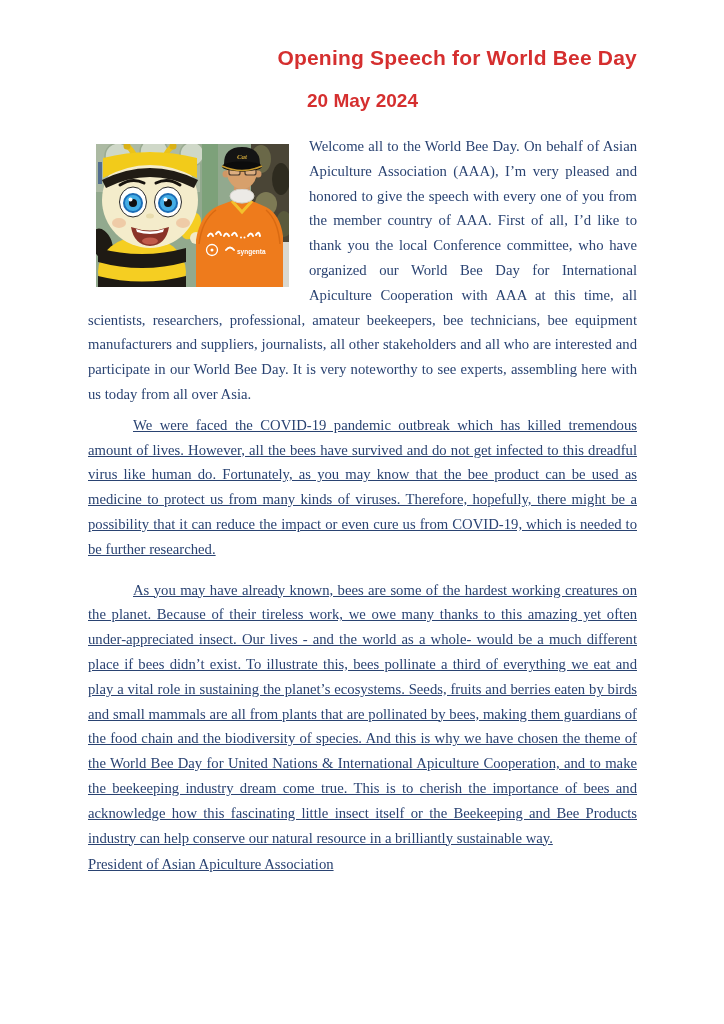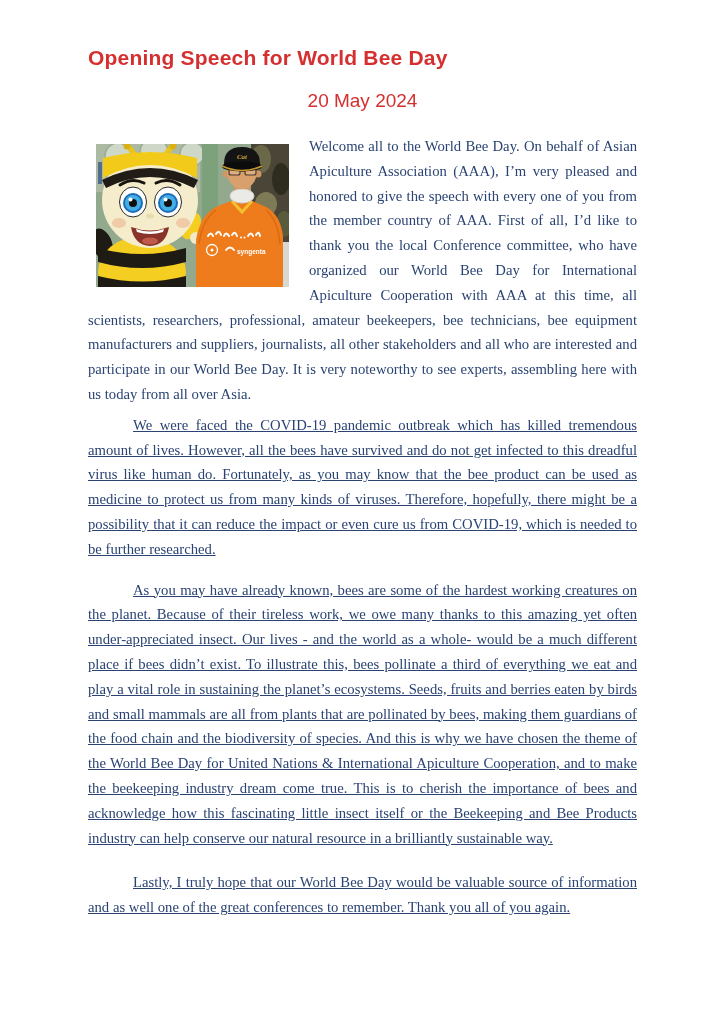--- a/index.html
+++ b/index.html
@@ -2,29 +2,29 @@
 <html style="--heading-red: #d52f2f; --body-blue: #2a4372;"><head>
 <meta charset="utf-8">
 <style>
   html,body { margin:0; padding:0; background:#ffffff; }
   .page {
     width:724px; height:1024px; background:#ffffff; box-sizing:border-box;
     padding:46px 87px 0 88px; position:relative; overflow:hidden;
     font-family:"Liberation Serif", serif;
   }
   .doc-title {
-    margin:0; text-align:left;
+    margin:0; text-align:right;
     font-family:"Liberation Sans", sans-serif;
     font-size:21px; font-weight:bold; letter-spacing:.2px;
     color:var(--heading-red, #d52f2f);
   }
   .doc-date {
     margin:20px 0 16px; text-align:center;
     font-family:"Liberation Sans", sans-serif;
-    font-size:19px; font-weight:normal;
+    font-size:19px; font-weight:bold;
     color:var(--heading-red, #d52f2f);
   }
   .content {
     margin-top:22px;
     font-size:14.7px; line-height:24.8px;
     color:var(--body-blue, #2a4372);
     text-align:justify;
   }
   .content p { margin:0;text-decoration:underline; }
   .p-first { text-indent:38px; }
@@ -155,17 +155,17 @@
               <text x="141" y="110" font-family="Liberation Sans, sans-serif" font-weight="bold" font-size="6.5" fill="#ffffff">syngenta</text>
             </g>
           </g>
         </svg>
       </figure>
       <span>Welcome all to the World Bee Day. On behalf of Asian Apiculture Association (AAA), I’m very pleased and honored to give the speech with every one of you from the member country of AAA. First of all, I’d like to thank you the local Conference committee, who have organized our World Bee Day for International Apiculture Cooperation with AAA at this time, all scientists, researchers, professional, amateur beekeepers, bee technicians, bee equipment manufacturers and suppliers, journalists, all other stakeholders and all who are interested and participate in our World Bee Day. It is very noteworthy to see experts, assembling here with us today from all over Asia.</span>
     <p></p>
 
     <p class="p-body p2">We were faced the COVID-19 pandemic outbreak which has killed tremendous amount of lives. However, all the bees have survived and do not get infected to this dreadful virus like human do. Fortunately, as you may know that the bee product can be used as medicine to protect us from many kinds of viruses. Therefore, hopefully, there might be a possibility that it can reduce the impact or even cure us from COVID-19, which is needed to be further researched.</p>
     <p class="p-body p3">As you may have already known, bees are some of the hardest working creatures on the planet. Because of their tireless work, we owe many thanks to this amazing yet often under-appreciated insect.  Our lives - and the world as a whole- would be a much different place if bees didn’t exist. To illustrate this, bees pollinate a third of everything we eat and play a vital role in sustaining the planet’s ecosystems. Seeds, fruits and berries eaten by birds and small mammals are all from plants that are pollinated by bees, making them guardians of the food chain and the biodiversity of species. And this is why we have chosen the theme of the World Bee Day for United Nations &amp; International Apiculture Cooperation,  and to make the beekeeping industry dream come true. This is to cherish the importance of bees and acknowledge how this fascinating little insect itself or the Beekeeping and Bee Products industry can help conserve our natural resource in a brilliantly sustainable way.</p>
-    <p class="p-body p4">Lastly, I truly hope that our World Bee Day would be valuable source of information and as well one of the great conferences to remember. Thank you all of you again.</p>
 
+    <p class="sig">President of Asian Apiculture Association</p>
   </div>
 
 </div>
 
 </body></html>

